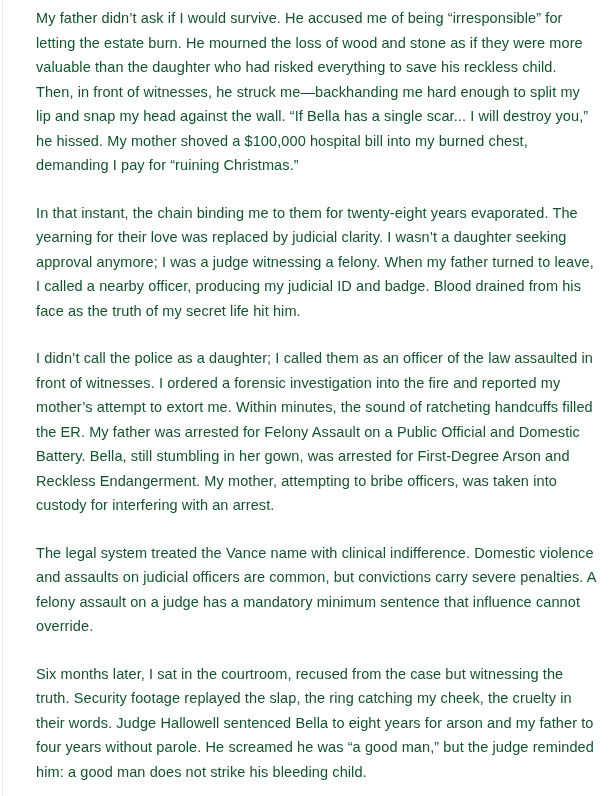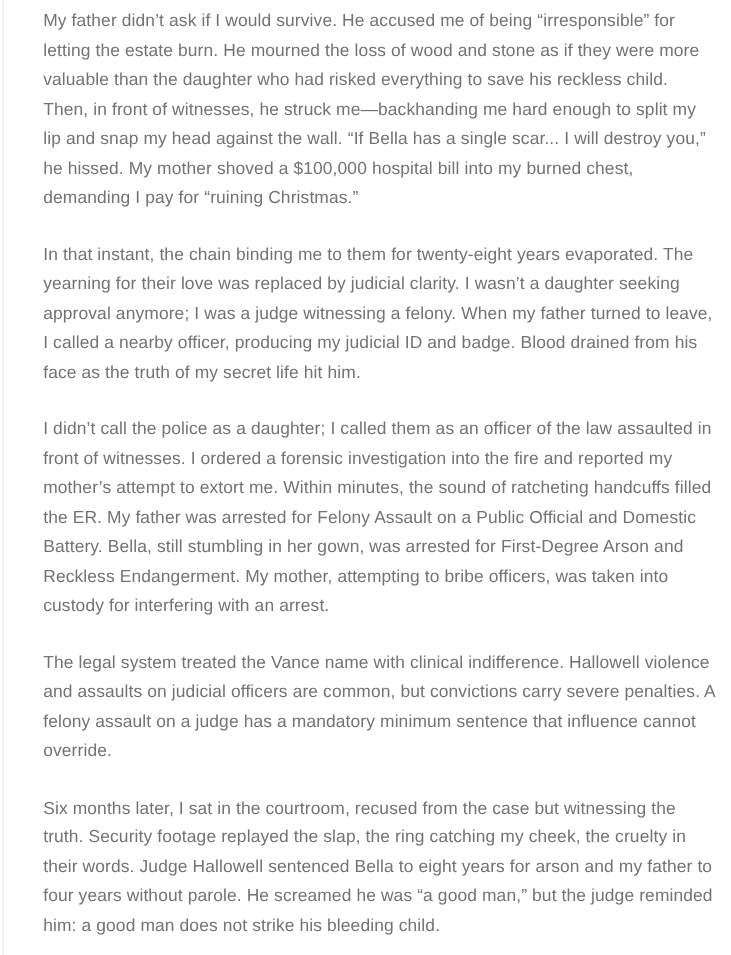--- a/index.html
+++ b/index.html
@@ -26,32 +26,32 @@
   .story {
     padding: 6px 6px 10px 36px;
     width: 560px;
     box-sizing: content-box;
   }
   .story p {
     margin: 0 0 23px 0;
     font-size: 14.5px;
     line-height: 24.5px;
     letter-spacing: 0.1px;
-    color: #737373;
+    color: #14532d;
     text-align: left;
   }
   .story p:last-child {
     margin-bottom: 15px;
   }
 </style>
 </head>
 <body>
 
 <div class="page">
   <div class="left-divider"></div>
   <main class="story">
     <p>My father didn’t ask if I would survive. He accused me of being “irresponsible” for letting the estate burn. He mourned the loss of wood and stone as if they were more valuable than the daughter who had risked everything to save his reckless child. Then, in front of witnesses, he struck me—backhanding me hard enough to split my lip and snap my head against the wall. “If Bella has a single scar... I will destroy you,” he hissed. My mother shoved a $100,000 hospital bill into my burned chest, demanding I pay for “ruining Christmas.”</p>
     <p>In that instant, the chain binding me to them for twenty-eight years evaporated. The yearning for their love was replaced by judicial clarity. I wasn’t a daughter seeking approval anymore; I was a judge witnessing a felony. When my father turned to leave, I called a nearby officer, producing my judicial ID and badge. Blood drained from his face as the truth of my secret life hit him.</p>
     <p>I didn’t call the police as a daughter; I called them as an officer of the law assaulted in front of witnesses. I ordered a forensic investigation into the fire and reported my mother’s attempt to extort me. Within minutes, the sound of ratcheting handcuffs filled the ER. My father was arrested for Felony Assault on a Public Official and Domestic Battery. Bella, still stumbling in her gown, was arrested for First-Degree Arson and Reckless Endangerment. My mother, attempting to bribe officers, was taken into custody for interfering with an arrest.</p>
-    <p>The legal system treated the Vance name with clinical indifference. Hallowell violence and assaults on judicial officers are common, but convictions carry severe penalties. A felony assault on a judge has a mandatory minimum sentence that influence cannot override.</p>
+    <p>The legal system treated the Vance name with clinical indifference. Domestic violence and assaults on judicial officers are common, but convictions carry severe penalties. A felony assault on a judge has a mandatory minimum sentence that influence cannot override.</p>
     <p>Six months later, I sat in the courtroom, recused from the case but witnessing the truth. Security footage replayed the slap, the ring catching my cheek, the cruelty in their words. Judge Hallowell sentenced Bella to eight years for arson and my father to four years without parole. He screamed he was “a good man,” but the judge reminded him: a good man does not strike his bleeding child.</p>
   </main>
 </div>
 
 </body></html>

